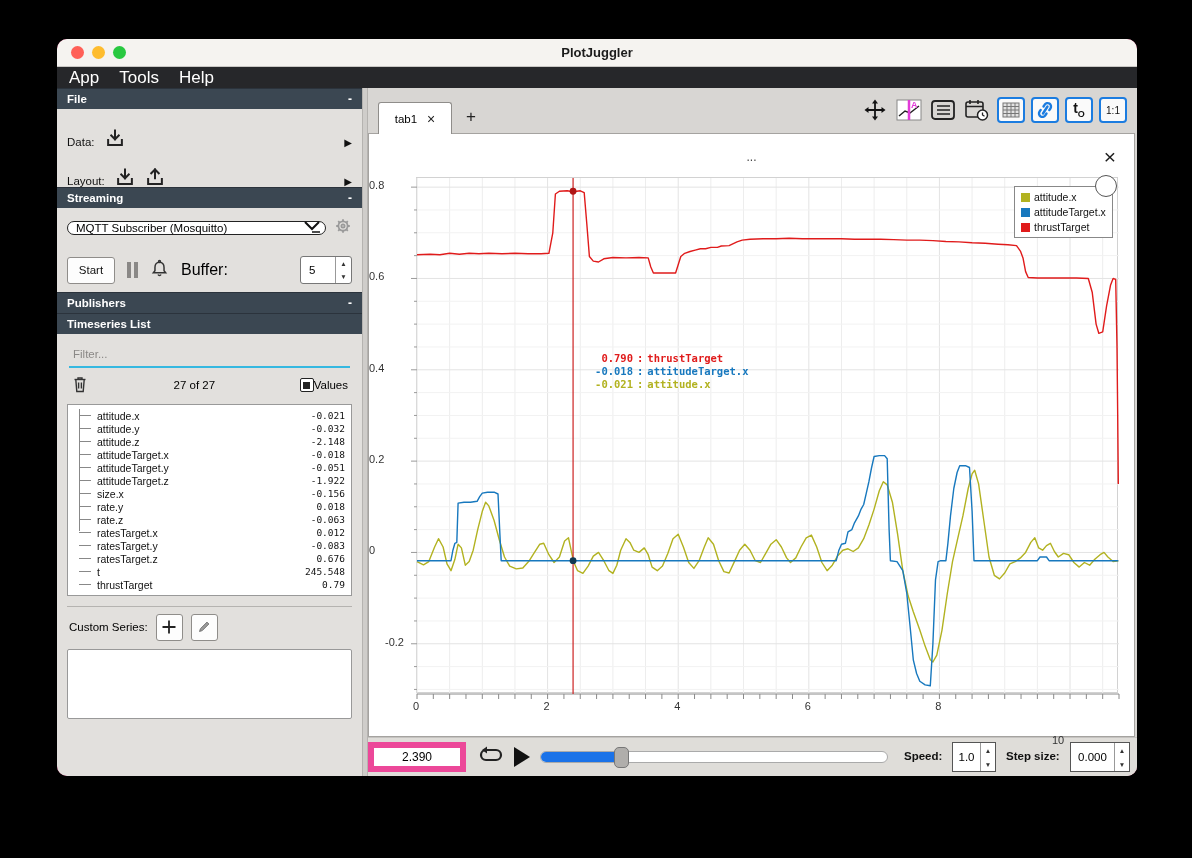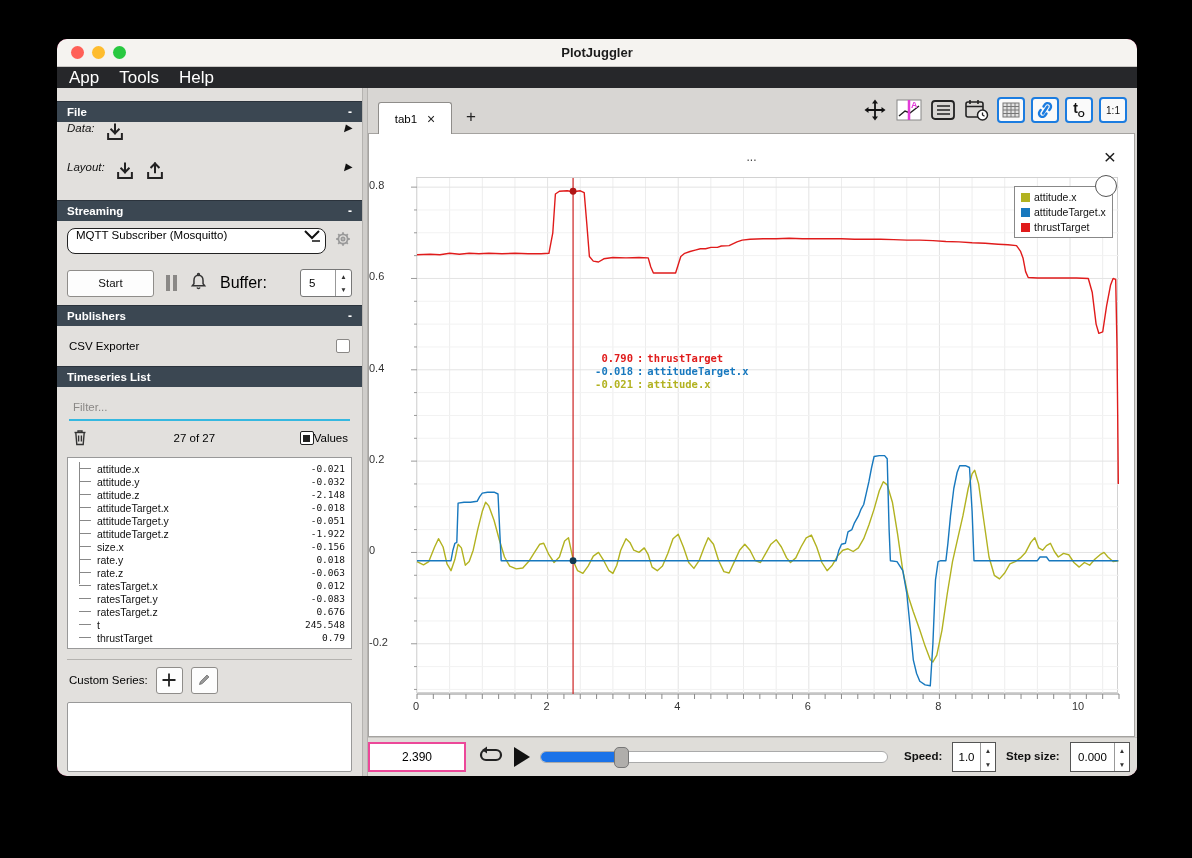--- a/index.html
+++ b/index.html
@@ -13,33 +13,33 @@
   .tl.red { background:#ff5f57; } .tl.yellow { background:#febc2e; } .tl.green { background:#28c840; }
   .win-title { position:absolute; left:0; right:0; text-align:center; font-size:13px; font-weight:bold; color:#1b1b1b; }
 
   
   .menubar { height:21px; background:#26272a; display:flex; align-items:center; gap:20px; padding-left:12px; }
   .menu-item { color:#fff; font-size:17px; }
 
   .content { display:flex; height:688px; }
 
   
-  .sidebar { width:305px; background:#e2e0dd; padding-top:13px; flex:none; }
+  .sidebar { width:305px; background:#e2e0dd; padding-top:0; flex:none; }
   .splitter { width:6px; background:#cfcdca; border-left:1px solid #b5b3b0; border-right:1px solid #b5b3b0; flex:none; }
   .sec-header { height:21px; background:#3b4752; color:#fff; font-size:11.5px; font-weight:bold; display:flex; align-items:center; padding:0 10px; justify-content:space-between; border-top:1px solid #2b333c; }
   .sec-header .collapse { font-weight:bold; font-size:12px; }
-  .side-row { display:flex; align-items:flex-start; padding:0 10px; font-size:11.5px; color:#111; position:relative;font-style:italic; }
+  .side-row { display:flex; align-items:flex-end; padding:0 10px; font-size:11.5px; color:#111; position:relative; }
   .row-data, .row-layout { height:39px; }
   .row-arrow { position:absolute; right:10px; font-size:10px; color:#111; }
   .icon-btn { display:inline-flex; align-items:center; justify-content:center; margin-left:10px; }
   .combo-row { height:40px; display:flex; align-items:center; padding:0 10px; gap:8px; }
-  .combo { flex:1; height:26px; background:#fff; border:1.5px solid #222; border-radius:8px; display:flex; align-items:flex-start; padding:0 4px 0 8px; font-size:11.5px; justify-content:space-between; }
+  .combo { flex:1; height:14px; background:#fff; border:1.5px solid #222; border-radius:8px; display:flex; align-items:flex-end; padding:0 4px 0 8px; font-size:11.5px; justify-content:space-between; }
   .start-row { height:44px; display:flex; align-items:center; padding:0 10px; gap:12px; }
   .btn { background:#fdfdfd; border:1px solid #8f8d8a; border-radius:3px; font-size:11.5px; color:#111; display:inline-flex; align-items:center; justify-content:center; }
-  .start-btn { width:87px; height:27px; }
+  .start-btn { width:48px; height:27px; }
   .pause-icon { display:flex; gap:3px; }
   .pause-icon div { width:4px; height:16px; background:#8a8886; }
   .spin { width:52px; height:28px; background:#fff; border:1px solid #777; border-radius:3px; display:flex; margin-left:auto; }
   .spin .val { flex:1; display:flex; align-items:center; padding-left:8px; font-size:11.5px; }
   .spin .arrows { width:16px; border-left:1px solid #999; display:flex; flex-direction:column; }
   .spin .arrows div { flex:1; display:flex; align-items:center; justify-content:center; font-size:6.5px; color:#333; }
   .csv-row { height:40px; display:flex; align-items:center; justify-content:space-between; padding:0 12px; font-size:11.5px; }
   .checkbox { width:14px; height:14px; border:1.5px solid #8a8886; border-radius:2px; background:#fff; }
   .filter-row { height:34px; display:flex; align-items:flex-end; padding:0 12px; }
   .filter-input { width:100%; border:none; outline:none; background:transparent; border-bottom:2px solid #35b8e0; font-size:11.5px; padding:4px 4px 6px; color:#111; }
@@ -86,21 +86,21 @@
   .legend-row { display:flex; align-items:center; gap:4px; font-size:10.5px; color:#111; white-space:nowrap; }
   .swatch { width:9px; height:9px; flex:none; }
   .corner-circle { position:absolute; left:726px; top:41px; width:22px; height:22px; border-radius:50%; background:#fff; border:1.5px solid #555; z-index:4; }
   .readout { position:absolute; left:218px; top:218px; font-family:"DejaVu Sans Mono", monospace; font-size:10.5px; font-weight:bold; line-height:13px; z-index:3; }
   .readout .r-line { display:flex; }
   .readout .r-val { width:46px; text-align:right; white-space:pre; }
   .readout .r-sep { padding:0 4px; }
 
   
   .bottombar { height:39px; background:#dfddd9; border-top:1px solid #c5c3c0; position:relative; flex:none; }
-  .time-box { position:absolute; left:0; top:4px; width:98px; height:30px; background:#fff; border:2px solid #ec4899; display:flex; align-items:center; justify-content:center; font-size:12px; }
+  .time-box { position:absolute; left:0; top:4px; width:98px; height:30px; background:#fff; border:6px solid #ec4899; display:flex; align-items:center; justify-content:center; font-size:12px; }
   .loop-btn { position:absolute; left:110px; top:8px; }
   .play-btn { position:absolute; left:146px; top:9px; width:0; height:0; border-left:16px solid #111; border-top:10px solid transparent; border-bottom:10px solid transparent; }
   .slider { position:absolute; left:172px; top:13px; width:348px; height:12px; background:#fff; border:1px solid #aaa; border-radius:7px; }
   .slider-fill { position:absolute; left:0; top:0; bottom:0; width:23%; background:#1a72e8; border-radius:7px 0 0 7px; }
   .slider-handle { position:absolute; left:calc(23% - 7px); top:-5px; width:15px; height:21px; background:#b0aeab; border:1px solid #777; border-radius:5px; }
   .bb-label { position:absolute; font-size:11.5px; font-weight:bold; color:#111; top:12px; }
   .speed-label { left:536px; } .step-label { left:631px;margin-left:7px; }
   .bb-spin { position:absolute; top:4px; height:30px; background:#fff; border:1px solid #555; display:flex; }
   .speed-spin { left:584px; width:44px; } .step-spin { left:702px; width:60px; }
   .bb-spin .val { flex:1; display:flex; align-items:center; justify-content:center; font-size:11.5px; }
@@ -220,24 +220,20 @@
             <div>▼</div>
           </div>
         </div>
       </div>
 
       <div class="sec-header">
         <span>Publishers</span>
         <span class="collapse">-</span>
       </div>
 
-      <div class="csv-row">
-        <span>CSV Exporter</span>
-        <div class="checkbox"></div>
-      </div>
 
       <div class="sec-header">
         <span>Timeseries List</span>
       </div>
 
       <div class="filter-row">
         <input class="filter-input" placeholder="Filter..." style="">
       </div>
 
       <div class="count-row">
@@ -431,21 +427,21 @@
       <div class="plot-widget">
         <div class="plot-title">...</div>
         <div class="plot-close">×</div>
 
         <div class="ylabels" id="y-labels">
             <span style="top: 2.13274px;">0.8</span>
             <span style="top: 93.4602px;">0.6</span>
             <span style="top: 184.788px;">0.4</span>
             <span style="top: 276.115px;">0.2</span>
             <span style="top: 367.442px;">0</span>
-            <span style="top: 458.77px;">-0.2</span>
+            <span style="top: 458.77px; padding-left: 16px;">-0.2</span>
           </div>
         <div class="frame">
           <svg id="plot-svg" width="702" height="516" viewBox="0 0 702 516">
               <line x1="0" y1="0" x2="0" y2="516" stroke="#e3e3e3" stroke-width="1"></line>
               <line x1="32.651162790697676" y1="0" x2="32.651162790697676" y2="516" stroke="#ededed" stroke-width="1"></line>
               <line x1="65.30232558139535" y1="0" x2="65.30232558139535" y2="516" stroke="#ededed" stroke-width="1"></line>
               <line x1="97.95348837209302" y1="0" x2="97.95348837209302" y2="516" stroke="#ededed" stroke-width="1"></line>
               <line x1="130.6046511627907" y1="0" x2="130.6046511627907" y2="516" stroke="#e3e3e3" stroke-width="1"></line>
               <line x1="163.25581395348837" y1="0" x2="163.25581395348837" y2="516" stroke="#ededed" stroke-width="1"></line>
               <line x1="195.90697674418604" y1="0" x2="195.90697674418604" y2="516" stroke="#ededed" stroke-width="1"></line>
@@ -562,21 +558,21 @@
               <circle cx="156.0725581395349" cy="13.242477876106157" r="3.4" fill="#b01515"></circle>
               <circle cx="156.0725581395349" cy="382.6619469026549" r="3.4" fill="#123a52"></circle>
             </svg>
         </div>
         <div class="xlabels" id="x-labels">
             <span style="left: 0px;">0</span>
             <span style="left: 130.605px;">2</span>
             <span style="left: 261.209px;">4</span>
             <span style="left: 391.814px;">6</span>
             <span style="left: 522.419px;">8</span>
-            <span style="left: 662px;">10</span>
+            <span style="left: 642px; margin-top: 34px;">10</span>
           </div>
 
         <div class="legend" id="legend">
             <div class="legend-row">
               <span class="swatch" style="background: rgb(178, 178, 32);"></span>
               <span>attitude.x</span>
             </div>
             <div class="legend-row">
               <span class="swatch" style="background: rgb(23, 120, 190);"></span>
               <span>attitudeTarget.x</span>

